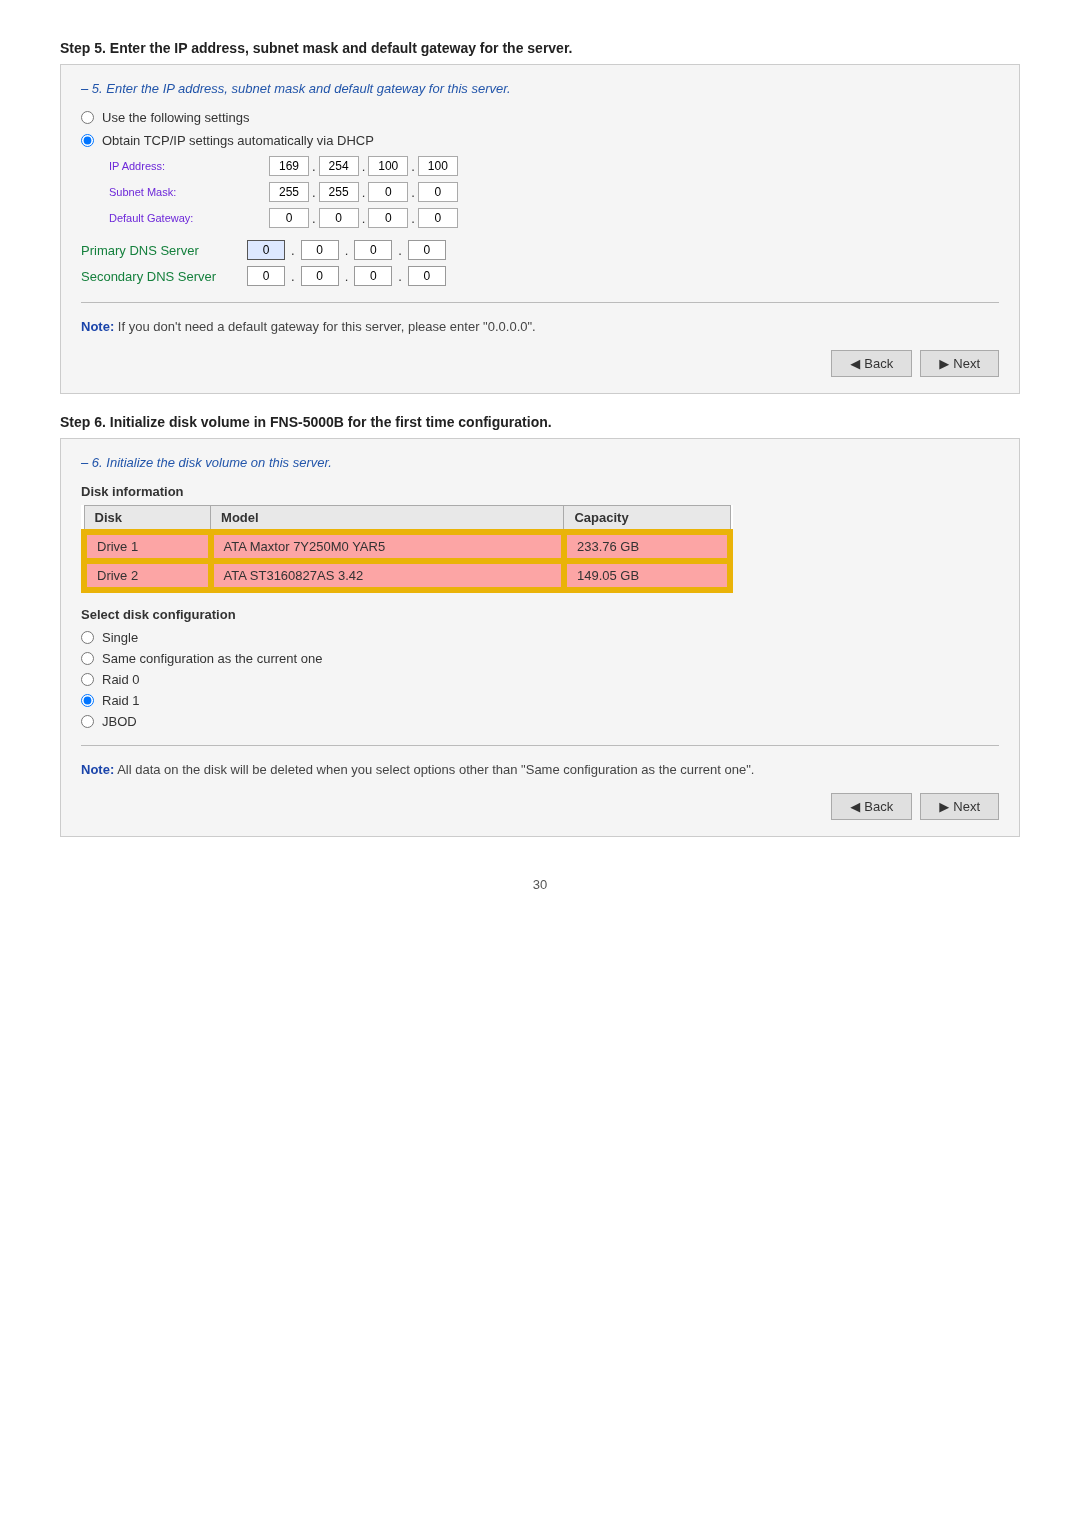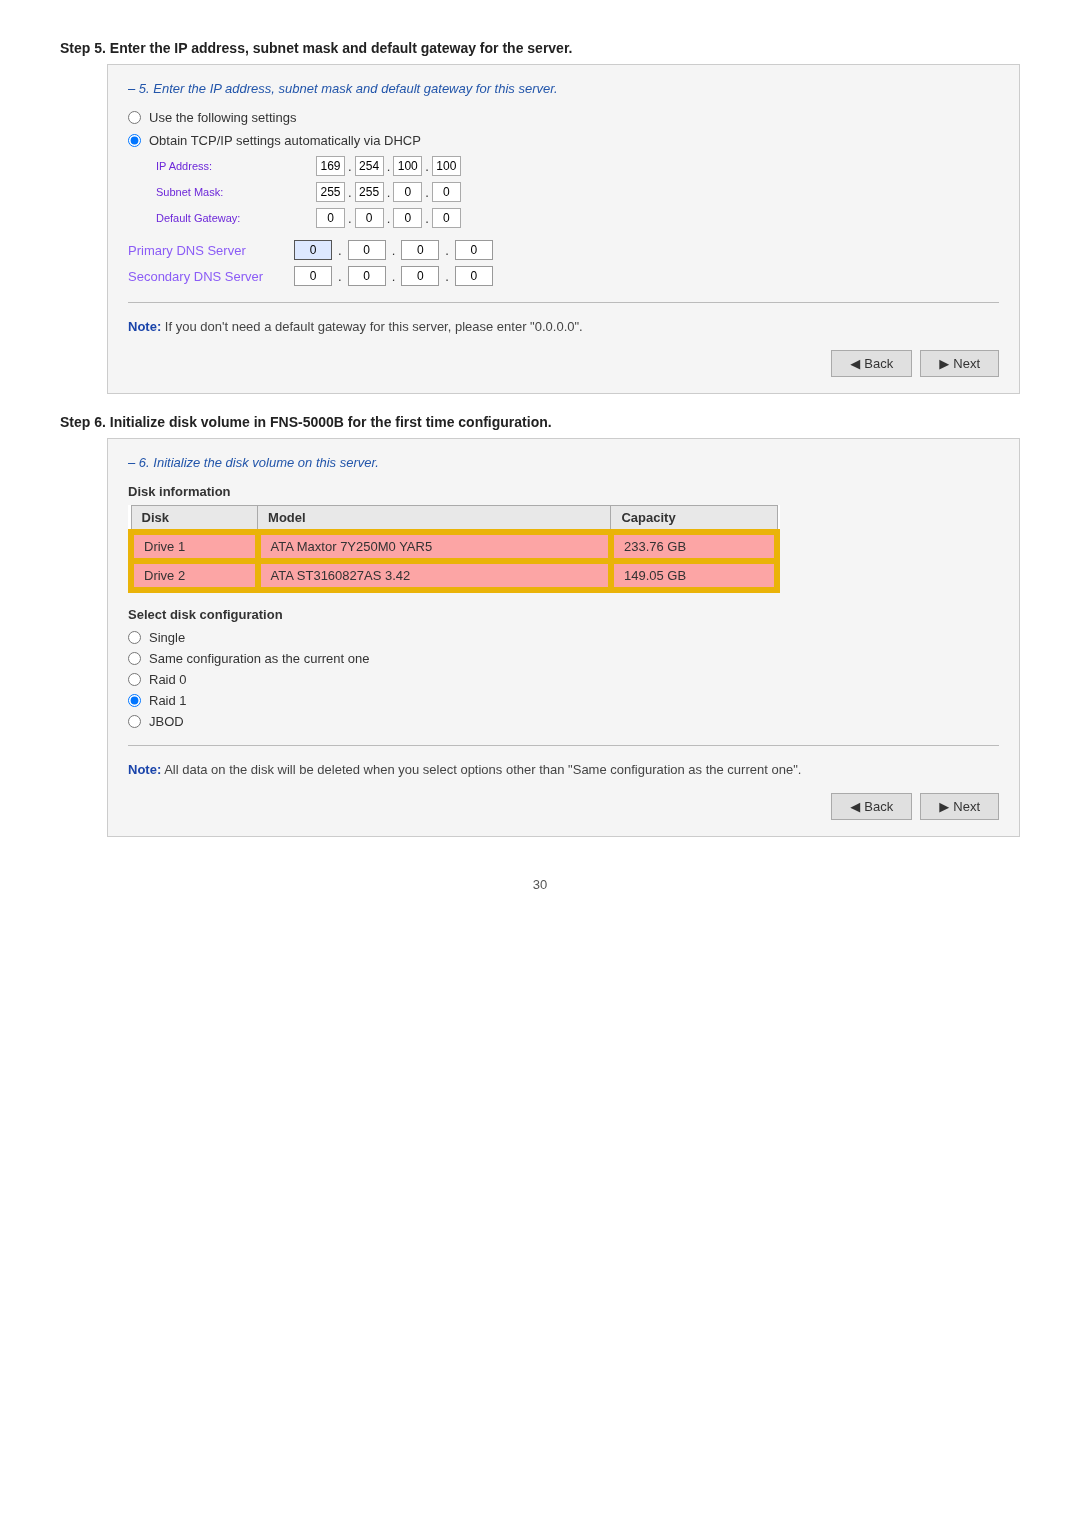--- a/index.html
+++ b/index.html
@@ -18,21 +18,20 @@
       font-weight: bold;
       margin-bottom: 8px;
       color: #222;
     }
 
     .step-panel {
       border: 1px solid #ccc;
       background: #f5f5f5;
       padding: 16px 20px;
       margin-bottom: 20px;
-      margin-left: 47px;
     }
 
     .step-panel-title {
       color: #2255aa;
       font-size: 13px;
       font-style: italic;
       margin-bottom: 14px;
     }
 
     .radio-row {
@@ -59,21 +58,21 @@
       font-size: 11px;
     }
 
     .ip-group {
       display: flex;
       align-items: center;
       gap: 2px;
     }
 
     .ip-field {
-      width: 29px;
+      width: 40px;
       height: 20px;
       border: 1px solid #aaa;
       background: #fff;
       font-size: 12px;
       padding: 1px 3px;
       text-align: center;
     }
 
     .ip-dot {
       font-size: 13px;
@@ -89,21 +88,21 @@
 
     .dns-row {
       display: flex;
       align-items: center;
       gap: 6px;
     }
 
     .dns-label {
       width: 160px;
       padding-left: 0px;
-      color: #8b5cf6;
+      color: #15803d;
       font-size: 13px;
     }
 
     .dns-field {
       width: 38px;
       height: 20px;
       border: 1px solid #999;
       background: #fff;
       font-size: 12px;
       padding: 1px 3px;

